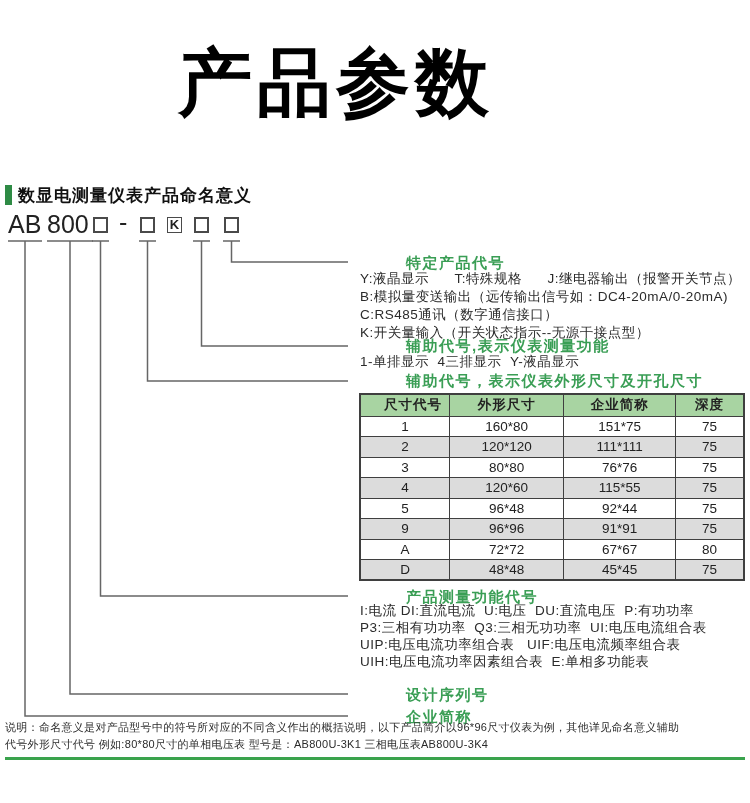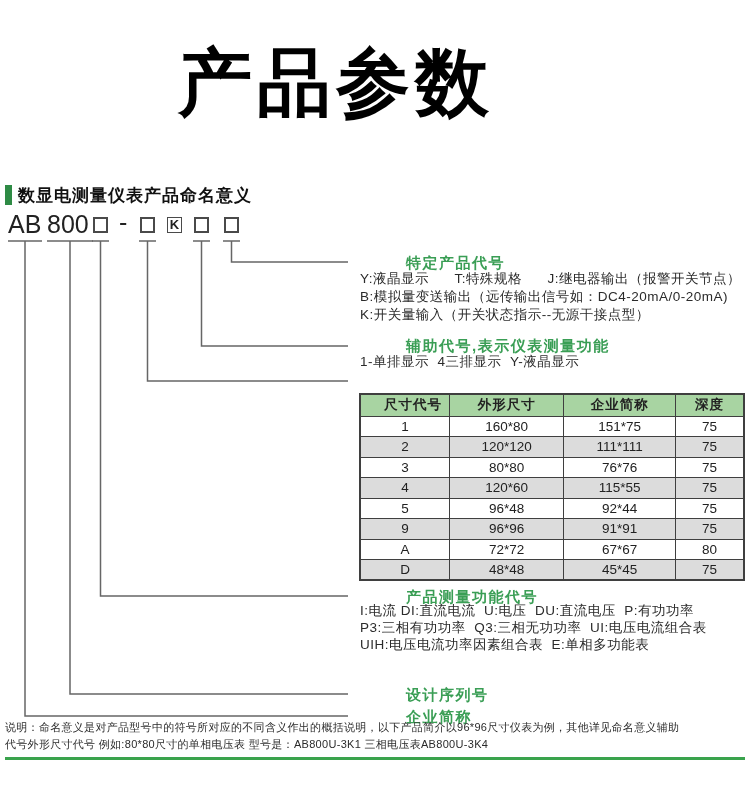--- a/index.html
+++ b/index.html
@@ -80,28 +80,30 @@
     <span class="slot" style="left:140px;top:217px"></span>
     <span class="kbox" style="left:167px;top:217px">K</span>
     <span class="slot" style="left:194px;top:217px"></span>
     <span class="slot" style="left:224px;top:217px"></span>
   </div>
 
   <div class="legend-title" style="top:254px">特定产品代号</div>
   <div class="legend-block" style="top:270px">
     <div class="legend-line">Y:液晶显示      T:特殊规格      J:继电器输出（报警开关节点）</div>
     <div class="legend-line">B:模拟量变送输出（远传输出信号如：DC4-20mA/0-20mA)</div>
+    <div class="legend-line">C:RS485通讯（数字通信接口）</div>
     <div class="legend-line">K:开关量输入（开关状态指示--无源干接点型）</div>
   </div>
 
   <div class="legend-title" style="top:337px">辅助代号,表示仪表测量功能</div>
   <div class="legend-block" style="top:353px">
     <div class="legend-line">1-单排显示  4三排显示  Y-液晶显示</div>
   </div>
 
+  <div class="legend-title" style="top:372px">辅助代号，表示仪表外形尺寸及开孔尺寸</div>
 
   <table class="dim-table">
     <thead>
       <tr>
         <th class="col-code">尺寸代号</th>
         <th class="col-shape">外形尺寸</th>
         <th class="col-hole">企业简称</th>
         <th class="col-depth">深度</th>
       </tr>
     </thead>
@@ -154,20 +156,21 @@
         <td>45*45</td>
         <td>75</td>
       </tr>
     </tbody>
   </table>
 
   <div class="legend-title" style="top:588px">产品测量功能代号</div>
   <div class="legend-block fn" style="top:602px">
     <div class="legend-line">I:电流 DI:直流电流  U:电压  DU:直流电压  P:有功功率</div>
     <div class="legend-line">P3:三相有功功率  Q3:三相无功功率  UI:电压电流组合表</div>
+    <div class="legend-line">UIP:电压电流功率组合表   UIF:电压电流频率组合表</div>
     <div class="legend-line">UIH:电压电流功率因素组合表  E:单相多功能表</div>
   </div>
 
   <div class="legend-title" style="top:686px">设计序列号</div>
   <div class="legend-title" style="top:708px">企业简称</div>
 
   <div class="note">
     <div class="note-line">说明：命名意义是对产品型号中的符号所对应的不同含义作出的概括说明，以下产品简介以96*96尺寸仪表为例，其他详见命名意义辅助</div>
     <div class="note-line">代号外形尺寸代号 例如:80*80尺寸的单相电压表 型号是：AB800U-3K1 三相电压表AB800U-3K4</div>
   </div>

